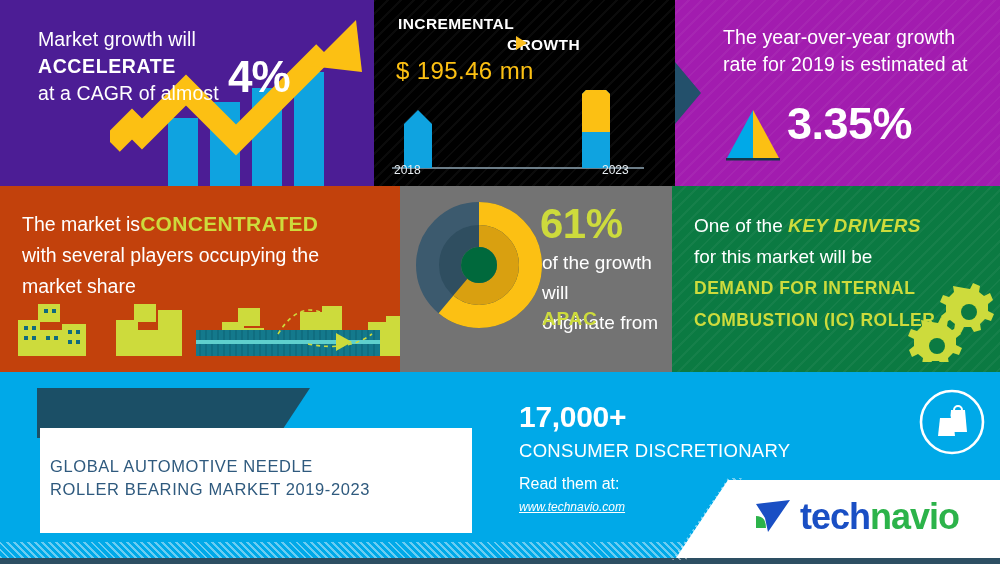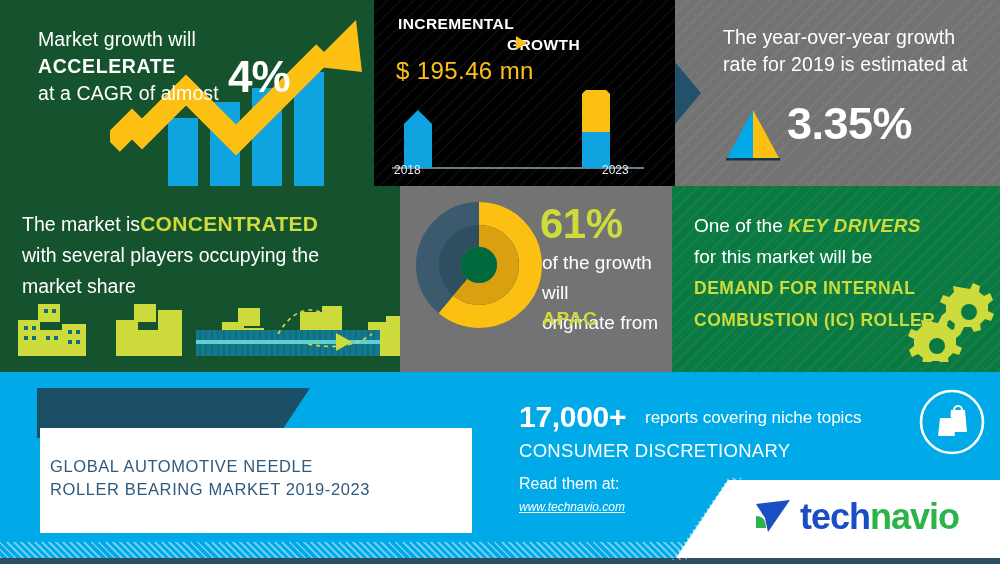--- a/index.html
+++ b/index.html
@@ -11,23 +11,23 @@
   #infographic {
     position:relative;
     width:1000px; height:564px;
     overflow:hidden;
   }
 
   
   .panel { position:absolute; overflow:hidden; }
 
   
-  #row1-left   { left:0;   top:0;   width:374px; height:186px; background:#14532d; }
+  #row1-left   { left:0;   top:0;   width:374px; height:186px; background:#4c1d95; }
   #row1-mid    { left:374px; top:0; width:301px; height:186px; background:#000000; }
-  #row1-right  { left:675px; top:0; width:325px; height:186px; background:#737373; }
+  #row1-right  { left:675px; top:0; width:325px; height:186px; background:#a21caf; }
 
   .diag-stripes::before{
     content:""; position:absolute; inset:0;
     background-image:repeating-linear-gradient(135deg,
        rgba(255,255,255,.045) 0px, rgba(255,255,255,.045) 2px,
        rgba(255,255,255,0) 2px,  rgba(255,255,255,0) 9px);
     pointer-events:none;
   }
 
   
@@ -62,21 +62,21 @@
   #yr-2018 { left:20px; top:163px; }
   #yr-2023 { left:228px; top:163px; }
 
   
   #r1r-text { position:absolute; left:48px; top:24px; width:270px; }
   #yoy-tri  { position:absolute; left:48px; top:108px; }
   #yoy-value{ position:absolute; left:112px; top:98px; color:#fff;
               font-size:45px; font-weight:700; letter-spacing:-.5px; }
 
   
-  #row2-left  { left:0;   top:186px; width:400px; height:186px; background:#14532d; }
+  #row2-left  { left:0;   top:186px; width:400px; height:186px; background:#c2410c; }
   #row2-mid   { left:400px;top:186px; width:272px; height:186px; background:#737373; }
   #row2-right { left:672px;top:186px; width:328px; height:186px; background:#0b7a42; }
 
   #r2l-text { position:absolute; left:22px; top:22px; width:370px;
               color:#fff; font-size:19.5px; line-height:31px; }
   #r2l-text .em { color:#cddb3c; font-weight:700; font-size:21px; letter-spacing:.3px; }
 
   #r2r-text { position:absolute; left:22px; top:24px; width:310px;
               color:#fff; font-size:19px; line-height:31px; }
   #r2r-text .em { color:#cddb3c; font-weight:700; letter-spacing:.4px;font-style:italic; }
@@ -327,21 +327,20 @@
     <div id="report-title">
       <span>GLOBAL AUTOMOTIVE NEEDLE</span><br>
       <span>ROLLER BEARING MARKET  2019-2023</span>
     </div>
 
     <div id="row3-bottom-strip"></div>
     <div id="row3-foot"></div>
   </div>
 
   <div id="stat-big">17,000+</div>
-  <div id="stat-sub">reports covering niche topics</div>
   <div id="stat-cat">CONSUMER DISCRETIONARY</div>
   <div id="read-at">Read them at:</div>
   <div id="site-url">www.technavio.com</div>
 
   <svg id="bag-circle" width="68" height="68" viewBox="0 0 68 68">
     <circle cx="34" cy="34" r="31" fill="none" stroke="#ffffff" stroke-width="2.6"></circle>
     <path d="M33 22 h14 l2 22 h-18 z" fill="#ffffff"></path>
     <path d="M36 22 a4 4 0 0 1 8 0" fill="none" stroke="#ffffff" stroke-width="2"></path>
     <path d="M22 30 h13 l2 18 h-17 z" fill="#ffffff"></path>
     <path d="M25 30 a3.5 3.5 0 0 1 7 0" fill="none" stroke="#00a9e8" stroke-width="1.8"></path>

